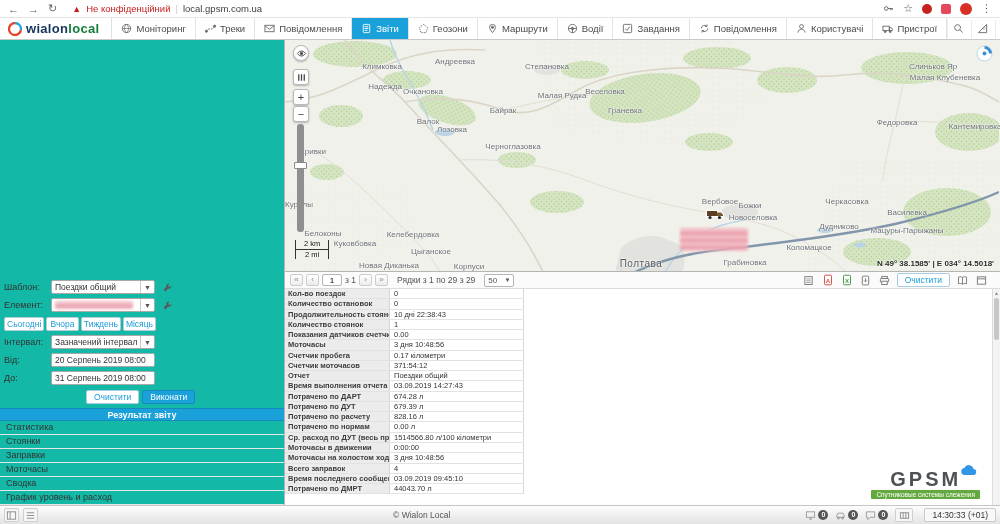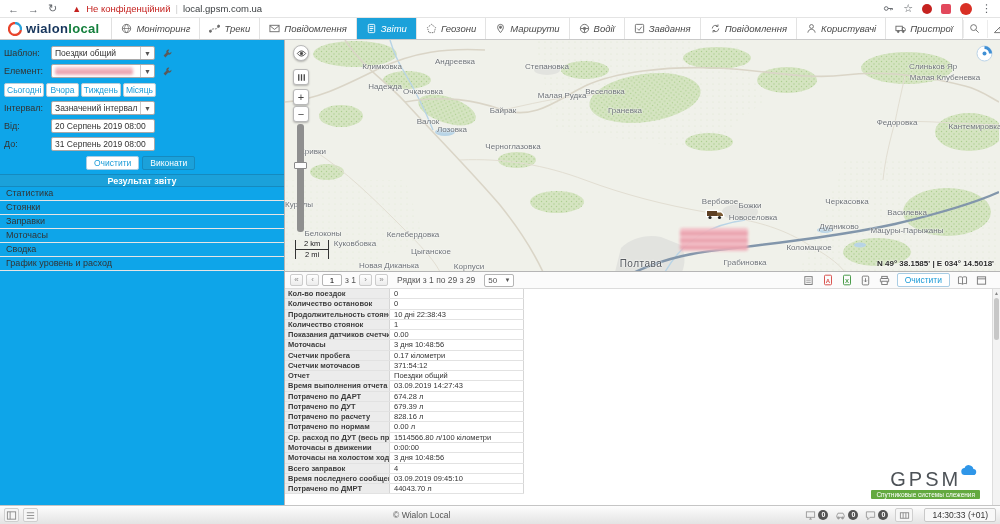--- a/index.html
+++ b/index.html
@@ -18,30 +18,30 @@
   .browser-right { margin-left:auto; display:flex; align-items:center; gap:9px; }
   .ext-dot { width:10px; height:10px; border-radius:50%; }
   .ext-sq { width:10px; height:10px; border-radius:2px; }
 
   
   .app-bar { height:22px; background:#fff; border-bottom:1px solid #c9c9c9; display:flex; align-items:stretch; }
   .logo { display:flex; align-items:center; gap:4px; padding:0 12px 0 8px; border-right:1px solid #e0e0e0; }
   .logo-w { font-weight:bold; font-size:13px; color:#16355c; letter-spacing:.3px; }
   .logo-l { font-weight:bold; font-size:13px; color:#15803d; letter-spacing:.3px; }
   .tabs { display:flex; align-items:stretch; }
-  .tab { display:flex; align-items:center; gap:4px; padding:0 9px; border-right:1px solid #e3e3e3; color:#4a4a4a; font-size:9.5px; cursor:pointer; white-space:nowrap;font-style:italic; }
+  .tab { display:flex; align-items:center; gap:4px; padding:0 9px; border-right:1px solid #e3e3e3; color:#4a4a4a; font-size:9.5px; cursor:pointer; white-space:nowrap; }
   .tab .tab-icon { color:#6b6b6b; display:flex; }
   .tab.active { background:#1ba1da; color:#fff; }
   .tab.active .tab-icon { color:#fff; }
   .appbar-right { margin-left:auto; display:flex; align-items:center; gap:2px; padding-right:6px; }
   .hdr-icon-btn { width:22px; height:18px; display:flex; align-items:center; justify-content:center; color:#6b6b6b; border-left:1px solid #ececec; cursor:pointer; }
 
   
   .main { display:flex; height:465px; }
-  .sidebar { width:285px; border-right:1px solid #b5b5b5; background:#0ea5e9; display:flex; flex-direction:column; }
+  .sidebar { width:285px; border-right:1px solid #b5b5b5; background:#14b8a6; display:flex; flex-direction:column;justify-content:flex-end; }
   .content { flex:1; display:flex; flex-direction:column; min-width:0; }
 
   
   .sidebar-form { padding-top:4px; }
   .form-row { display:flex; align-items:center; height:18px; padding:0 4px; }
   .form-row > label { width:47px; font-size:9px; color:#333; }
   .ctrl { width:104px; height:14px; border:1px solid #a9a9a9; border-radius:2px; background:#fff; font-size:8.5px; display:flex; align-items:center; padding:0 3px; position:relative; color:#333; overflow:hidden; }
   .select .caret { margin-left:auto; border-left:1px solid #c9c9c9; padding-left:3px; font-size:7px; color:#555; align-self:stretch; display:flex; align-items:center; }
   .wrench-btn { width:15px; height:15px; margin-left:5px; display:flex; align-items:center; justify-content:center; color:#5a5a5a; cursor:pointer; }
   .quick-ranges { display:flex; gap:2px; margin:3px 4px 2px 4px; width:152px; }
@@ -79,21 +79,21 @@
   .rows-info { margin:0 6px; }
   .page-size { width:30px; height:13px; border:1px solid #b5b5b5; border-radius:2px; background:#fff; display:flex; align-items:center; justify-content:space-between; padding:0 3px; font-size:8px; cursor:pointer; }
   .toolbar-right { margin-left:auto; display:flex; align-items:center; gap:5px; }
   .tb-icon { width:14px; height:14px; display:flex; align-items:center; justify-content:center; cursor:pointer; color:#777; }
   .report-body { flex:1; position:relative; }
   .rtable { position:absolute; left:0; top:0; }
   .trow { display:flex; height:10.28px; border-bottom:1px solid #e2e2e2; font-size:7.5px; line-height:9.5px; }
   .tlabel { width:105px; background:#ececec; border-right:1px solid #d6d6d6; font-weight:bold; color:#3c3c3c; padding-left:3px; white-space:nowrap; overflow:hidden; }
   .tvalue { width:134px; border-right:1px solid #d6d6d6; padding-left:4px; color:#333; white-space:nowrap; overflow:hidden; }
   .gpsm { position:absolute; right:20px; bottom:6px; text-align:center; }
-  .gpsm-title { font-size:20px; font-weight:normal; letter-spacing:3px; color:#4d5257; line-height:20px; position:relative; display:inline-block; }
+  .gpsm-title { font-size:20px; font-weight:bold; letter-spacing:3px; color:#4d5257; line-height:20px; position:relative; display:inline-block; }
   .gpsm-cloud { position:absolute; right:-16px; top:-4px; }
   .gpsm-banner { background:#63a93f; color:#fff; font-size:6.5px; padding:1px 5px; border-radius:1px; margin-top:1px; white-space:nowrap; }
   .vscroll { position:absolute; right:0; top:0; bottom:0; width:8px; background:#f3f3f3; border-left:1px solid #ddd; }
   .vscroll .arr { font-size:5px; color:#888; text-align:center; line-height:8px; }
   .vthumb { position:absolute; left:1px; right:1px; top:9px; height:42px; background:#c7c7c7; border-radius:3px; cursor:grab; }
 
   
   .footer { height:19px; background:linear-gradient(#fdfdfd,#e3e3e3); border-top:1px solid #c5c5c5; display:flex; align-items:center; padding:0 4px; font-size:8.5px; color:#444; }
   .footer-left { display:flex; gap:4px; }
   .ft-icon { width:15px; height:14px; border:1px solid #cfcfcf; border-radius:2px; background:#f6f6f6; display:flex; align-items:center; justify-content:center; color:#8a8a8a; cursor:pointer; }

